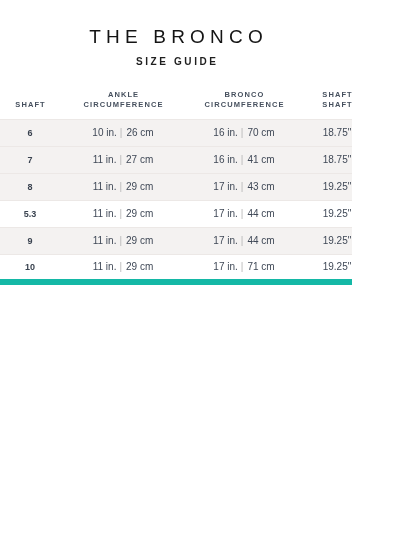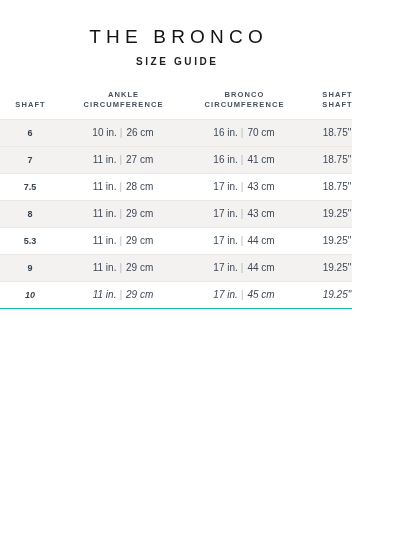--- a/index.html
+++ b/index.html
@@ -78,22 +78,21 @@
 
   tbody tr {
     border-top: 1px solid #ece8e6;
   }
 
   tbody tr.shaded {
     background: #f4f2f1;
   }
 
   tbody tr:last-child {
-    border-bottom: 1px solid #14b8a6;
-    font-style: italic;
+    border-bottom: 6px solid #14b8a6;
   }
 
   tbody td {
     height: 27px;
     padding: 0;
     text-align: center;
     vertical-align: middle;
     color: #3f4856;
     font-size: 10px;
     line-height: 12px;
@@ -159,26 +158,20 @@
             <td class="meas-cell"><span>10 in.</span><span class="sep">|</span><span>26 cm</span></td>
             <td class="meas-cell"><span>16 in.</span><span class="sep">|</span><span>70 cm</span></td>
             <td class="meas-cell">18.75"</td>
           </tr>
           <tr class="shaded">
             <td class="size-cell">7</td>
             <td class="meas-cell"><span>11 in.</span><span class="sep">|</span><span>27 cm</span></td>
             <td class="meas-cell"><span>16 in.</span><span class="sep">|</span><span>41 cm</span></td>
             <td class="meas-cell">18.75"</td>
           </tr>
-          <tr>
-            <td class="size-cell">7.5</td>
-            <td class="meas-cell"><span>11 in.</span><span class="sep">|</span><span>28 cm</span></td>
-            <td class="meas-cell"><span>17 in.</span><span class="sep">|</span><span>43 cm</span></td>
-            <td class="meas-cell">18.75"</td>
-          </tr>
           <tr class="shaded">
             <td class="size-cell">8</td>
             <td class="meas-cell"><span>11 in.</span><span class="sep">|</span><span>29 cm</span></td>
             <td class="meas-cell"><span>17 in.</span><span class="sep">|</span><span>43 cm</span></td>
             <td class="meas-cell">19.25"</td>
           </tr>
           <tr>
             <td class="size-cell">5.3</td>
             <td class="meas-cell"><span>11 in.</span><span class="sep">|</span><span>29 cm</span></td>
             <td class="meas-cell"><span>17 in.</span><span class="sep">|</span><span>44 cm</span></td>
@@ -186,20 +179,20 @@
           </tr>
           <tr class="shaded">
             <td class="size-cell">9</td>
             <td class="meas-cell"><span>11 in.</span><span class="sep">|</span><span>29 cm</span></td>
             <td class="meas-cell"><span>17 in.</span><span class="sep">|</span><span>44 cm</span></td>
             <td class="meas-cell">19.25"</td>
           </tr>
           <tr>
             <td class="size-cell">10</td>
             <td class="meas-cell"><span>11 in.</span><span class="sep">|</span><span>29 cm</span></td>
-            <td class="meas-cell"><span>17 in.</span><span class="sep">|</span><span>45 cm</span></td>
+            <td class="meas-cell"><span>17 in.</span><span class="sep">|</span><span>71 cm</span></td>
             <td class="meas-cell">19.25"</td>
           </tr>
         </tbody>
     </table>
   </div>
 
 </div>
 
 </body></html>

